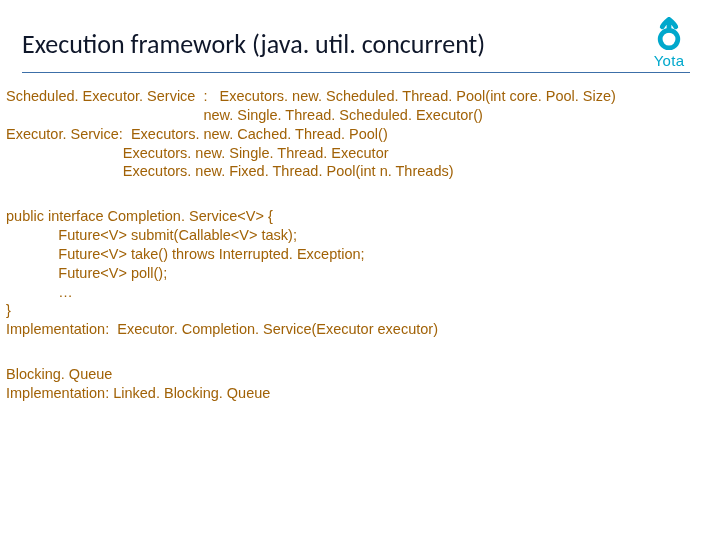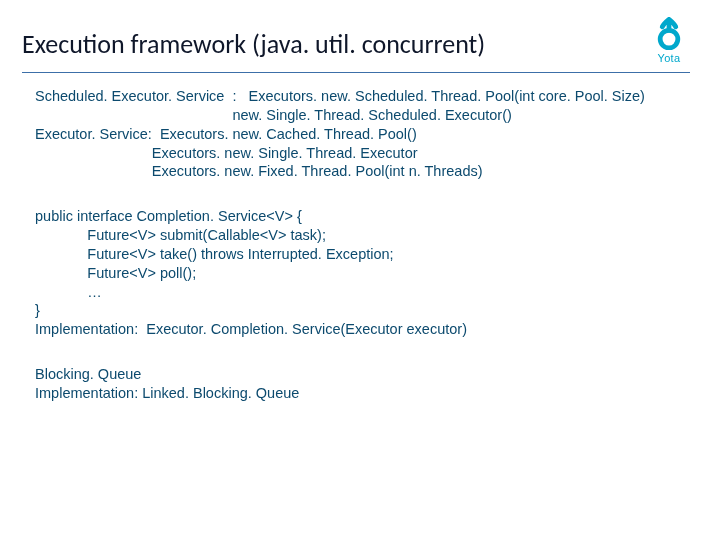--- a/index.html
+++ b/index.html
@@ -40,31 +40,31 @@
     top: 16px;
     right: 24px;
     width: 54px;
     text-align: center;
   }
   .logo svg {
     display: block;
     margin: 0 auto;
   }
   .logo-text {
-    font-size: 11px;
+    font-size: 15px;
     color: #00a8cc;
     font-weight: 400;
     margin-top: 2px;
     letter-spacing: 0.3px;
   }
   .body {
-    padding: 14px 18px 0 35px;
+    padding: 14px 18px 0 6px;
     font-size: 14.5px;
     line-height: 1.3;
-    color: #0c4a6e;
+    color: #a16207;
   }
   .block {
     margin-bottom: 26px;
     white-space: pre;
     font-family: Arial, Helvetica, sans-serif;
   }
 </style>
 </head>
 <body>
 

